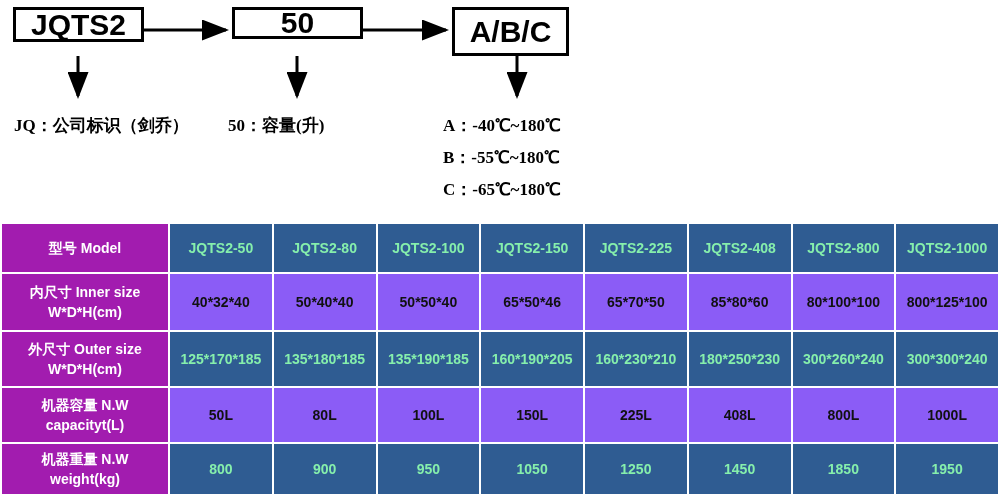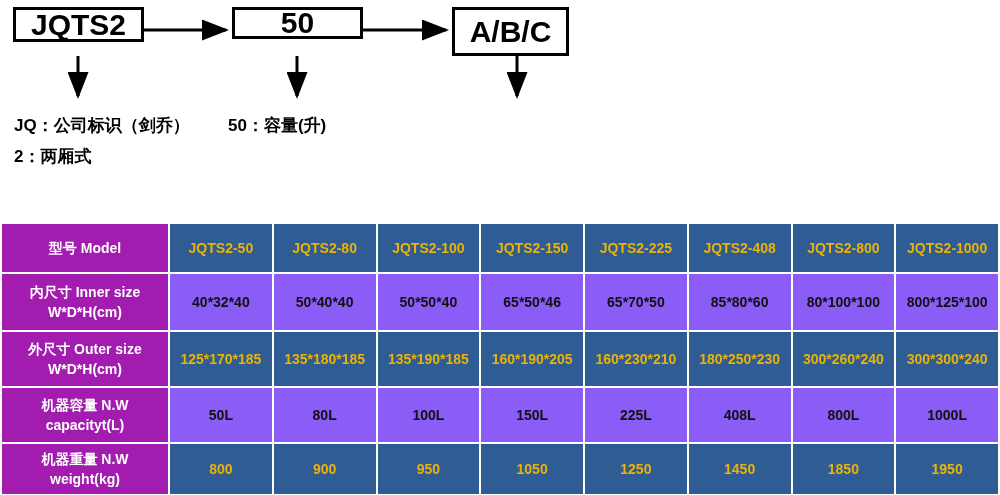--- a/index.html
+++ b/index.html
@@ -46,21 +46,21 @@
     height: 222px;
     pointer-events: none;
   }
 
   .legend-col {
     position: absolute;
     font-weight: 700;
     font-size: 17px;
     line-height: 1;
   }
-  .legend-line { white-space: nowrap; margin-bottom: 14px; }
+  .legend-line { white-space: nowrap; margin-bottom: 14px; font-family: Liberation Serif, serif; }
   #legend-left    { left: 14px;  top: 117px; }
   #legend-middle  { left: 228px; top: 117px; }
   #legend-right   { left: 443px; top: 117px; }
   #legend-right .legend-line { margin-bottom: 15px; }
 
   
   #spec-table {
     position: absolute;
     left: 0;
     top: 222px;
@@ -79,21 +79,21 @@
     line-height: 1.45;
   }
   td.labelcell {
     background: #a21caf;
     color: #ffffff;
     width: 166px;
     font-size: 14.5px;
   }
   td.bluecell {
     background: #2f5c92;
-    color: #eab308;
+    color: #86efac;
   }
   td.whitecell {
     background: #8b5cf6;
     color: #111111;
   }
   tr.hdr td { height: 48px; font-size: 15px; }
   tr.r-inner td   { height: 56px; }
   tr.r-outer td   { height: 54px; }
   tr.r-cap td     { height: 54px; }
   tr.r-weight td  { height: 50px; }
@@ -121,27 +121,31 @@
 
     <line x1="517" y1="56" x2="517" y2="96" stroke="#000" stroke-width="3" marker-end="url(#arrowhead)"></line>
   </svg>
 
   <div class="dbox" id="box-model">JQTS2</div>
   <div class="dbox" id="box-capacity">50</div>
   <div class="dbox" id="box-temp">A/B/C</div>
 
   <div class="legend-col" id="legend-left">
     <div class="legend-line">JQ：公司标识（剑乔）</div>
-    <div class="legend-line">2：两厢式</div>
   </div>
 
   <div class="legend-col" id="legend-middle">
     <div class="legend-line">50：容量(升)</div>
   </div>
 
+  <div class="legend-col" id="legend-right">
+    <div class="legend-line">A：-40℃~180℃</div>
+    <div class="legend-line">B：-55℃~180℃</div>
+    <div class="legend-line">C：-65℃~180℃</div>
+  </div>
 </div>
 
 <table id="spec-table">
   <tbody>
     <tr class="hdr">
       <td class="labelcell">型号 Model</td>
       <td class="bluecell">JQTS2-50</td>
       <td class="bluecell">JQTS2-80</td>
       <td class="bluecell">JQTS2-100</td>
       <td class="bluecell">JQTS2-150</td>

